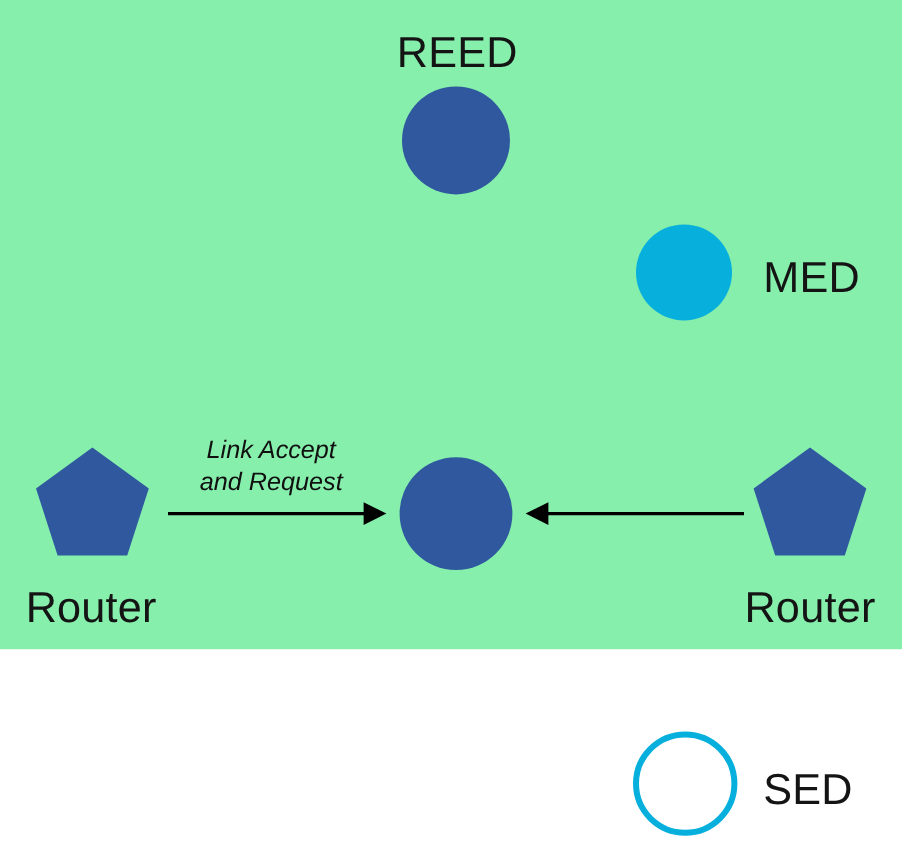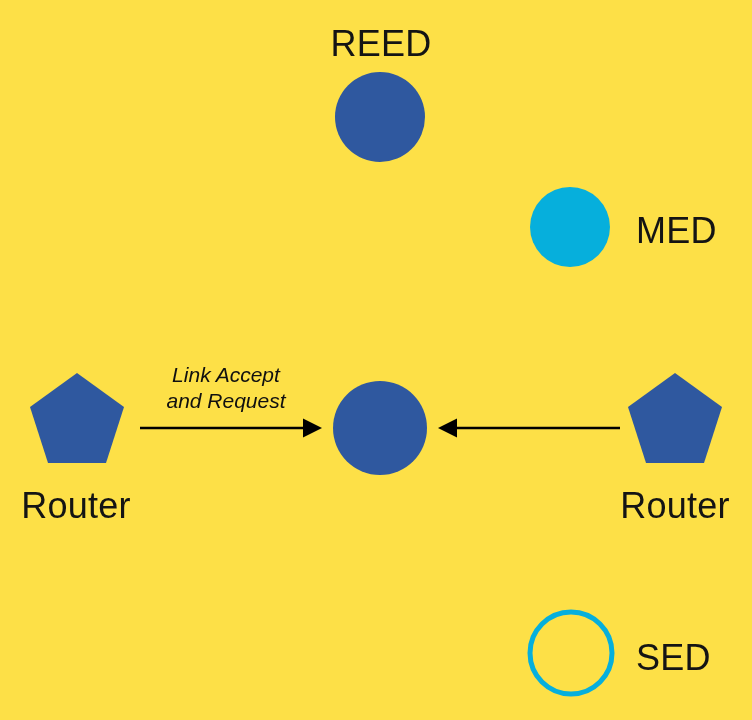--- a/index.html
+++ b/index.html
@@ -10,22 +10,22 @@
   }
   body {
     font-family: "Liberation Sans", sans-serif;
     width: 752px;
     height: 720px;
     overflow: hidden;
   }
   #diagram-root {
     position: relative;
     width: 752px;
-    height: 720px;
-    background: #fde047;
+    height: 541px;
+    background: #86efac;
   }
   #diagram-svg {
     position: absolute;
     top: 0;
     left: 0;
     width: 752px;
     height: 720px;
     display: block;
   }
   .node-label {

